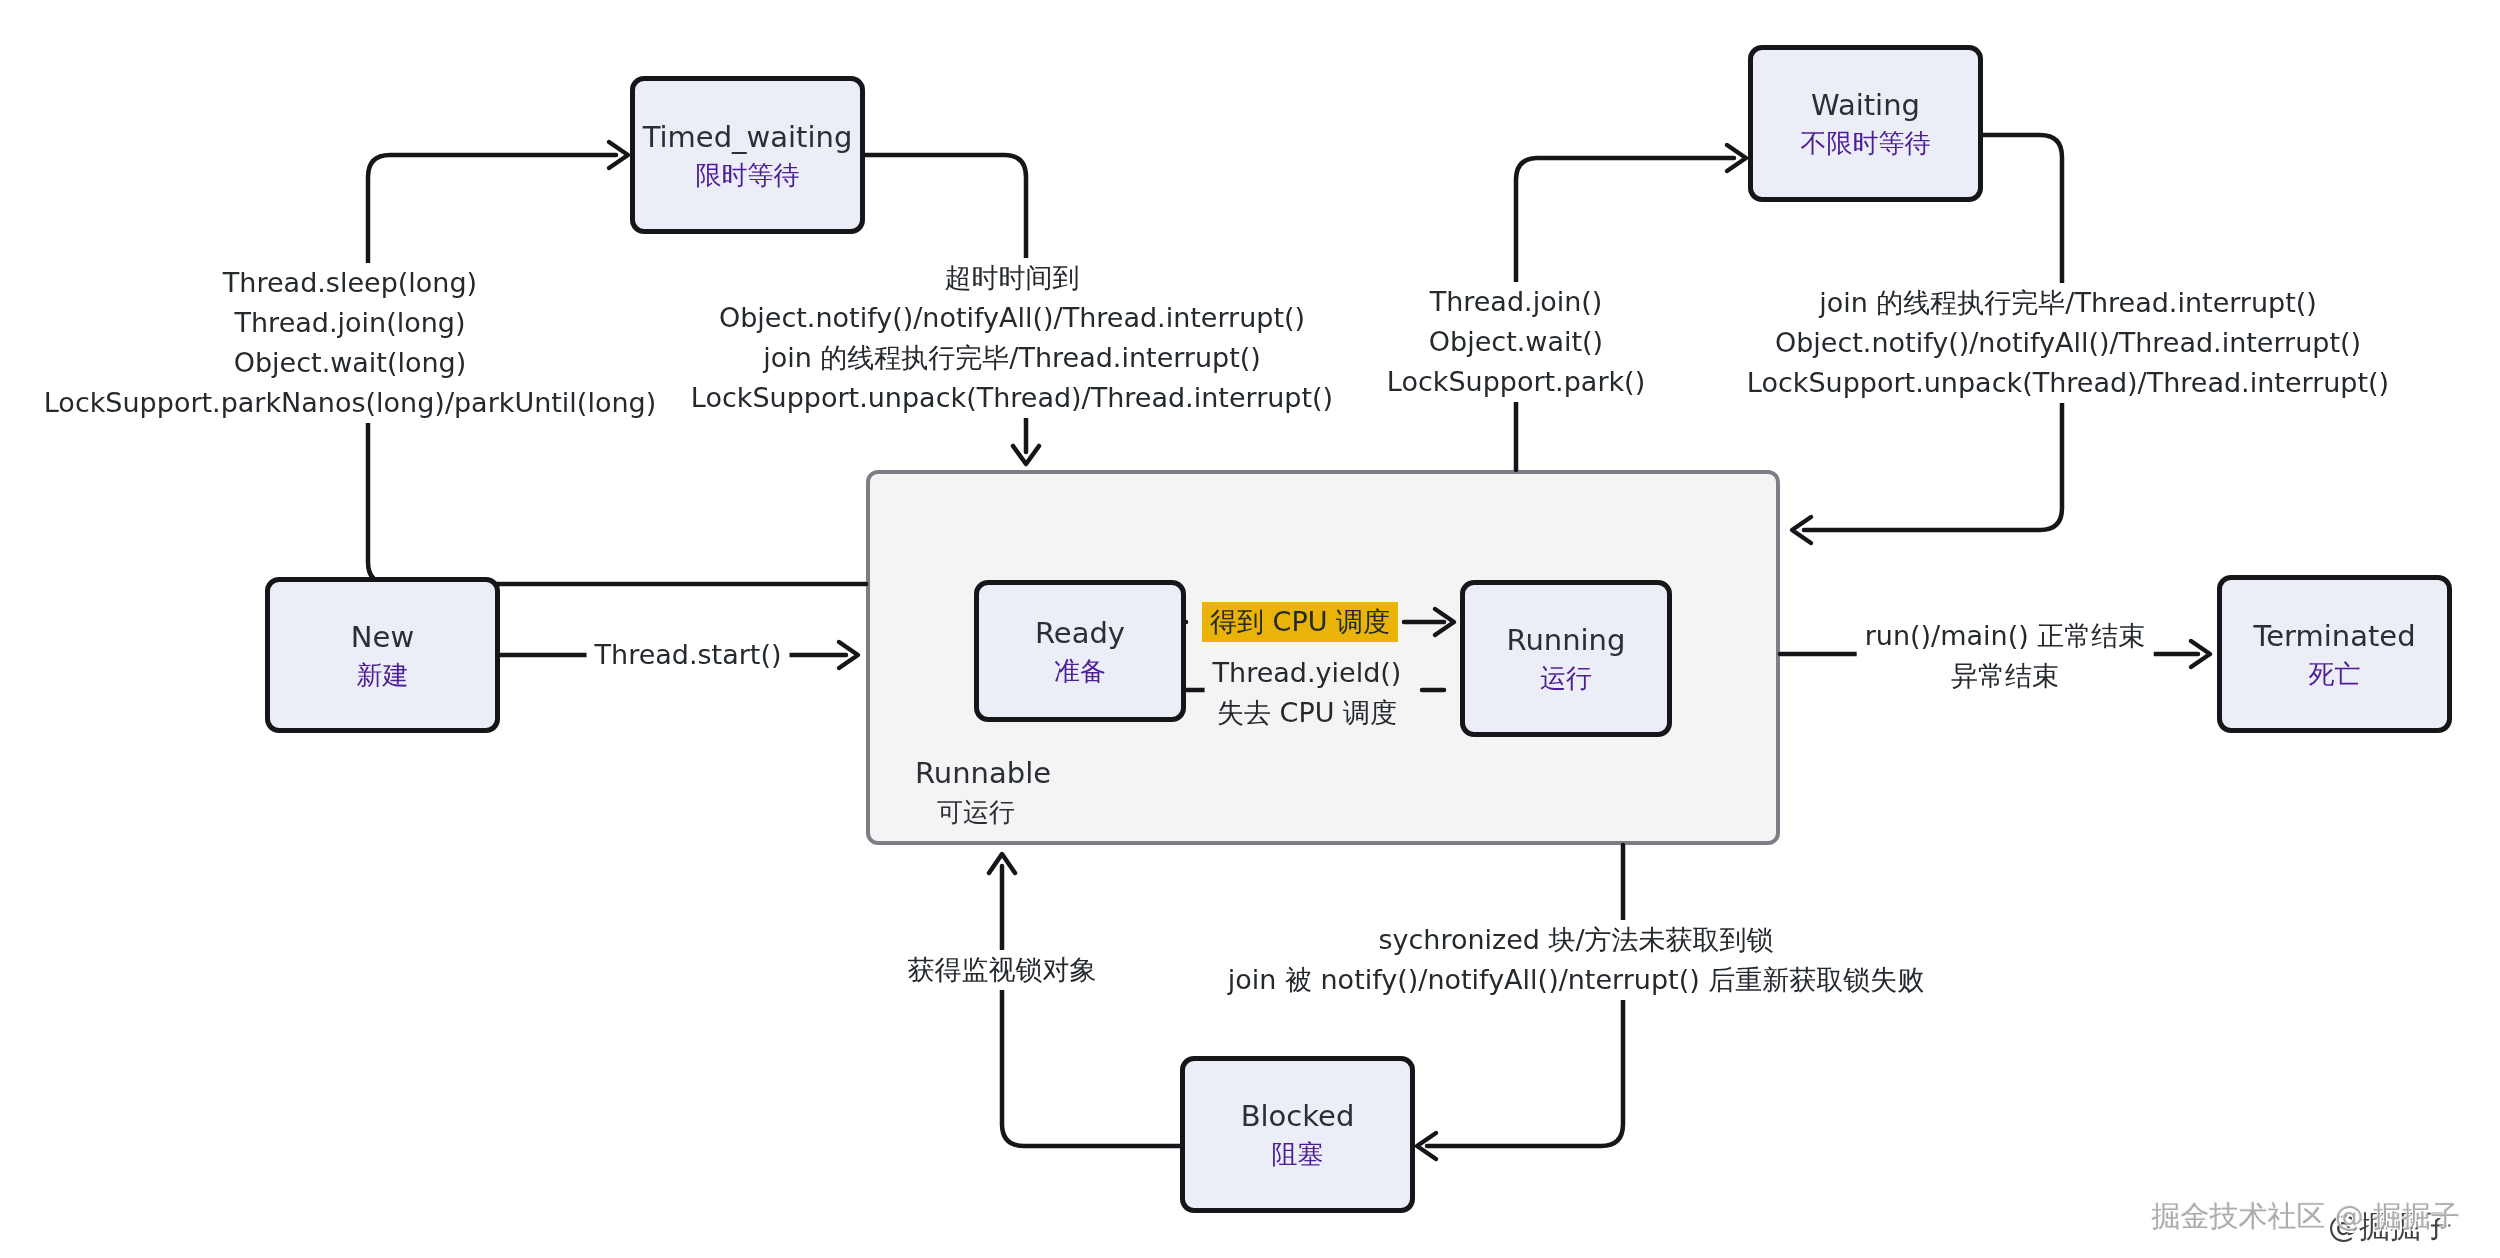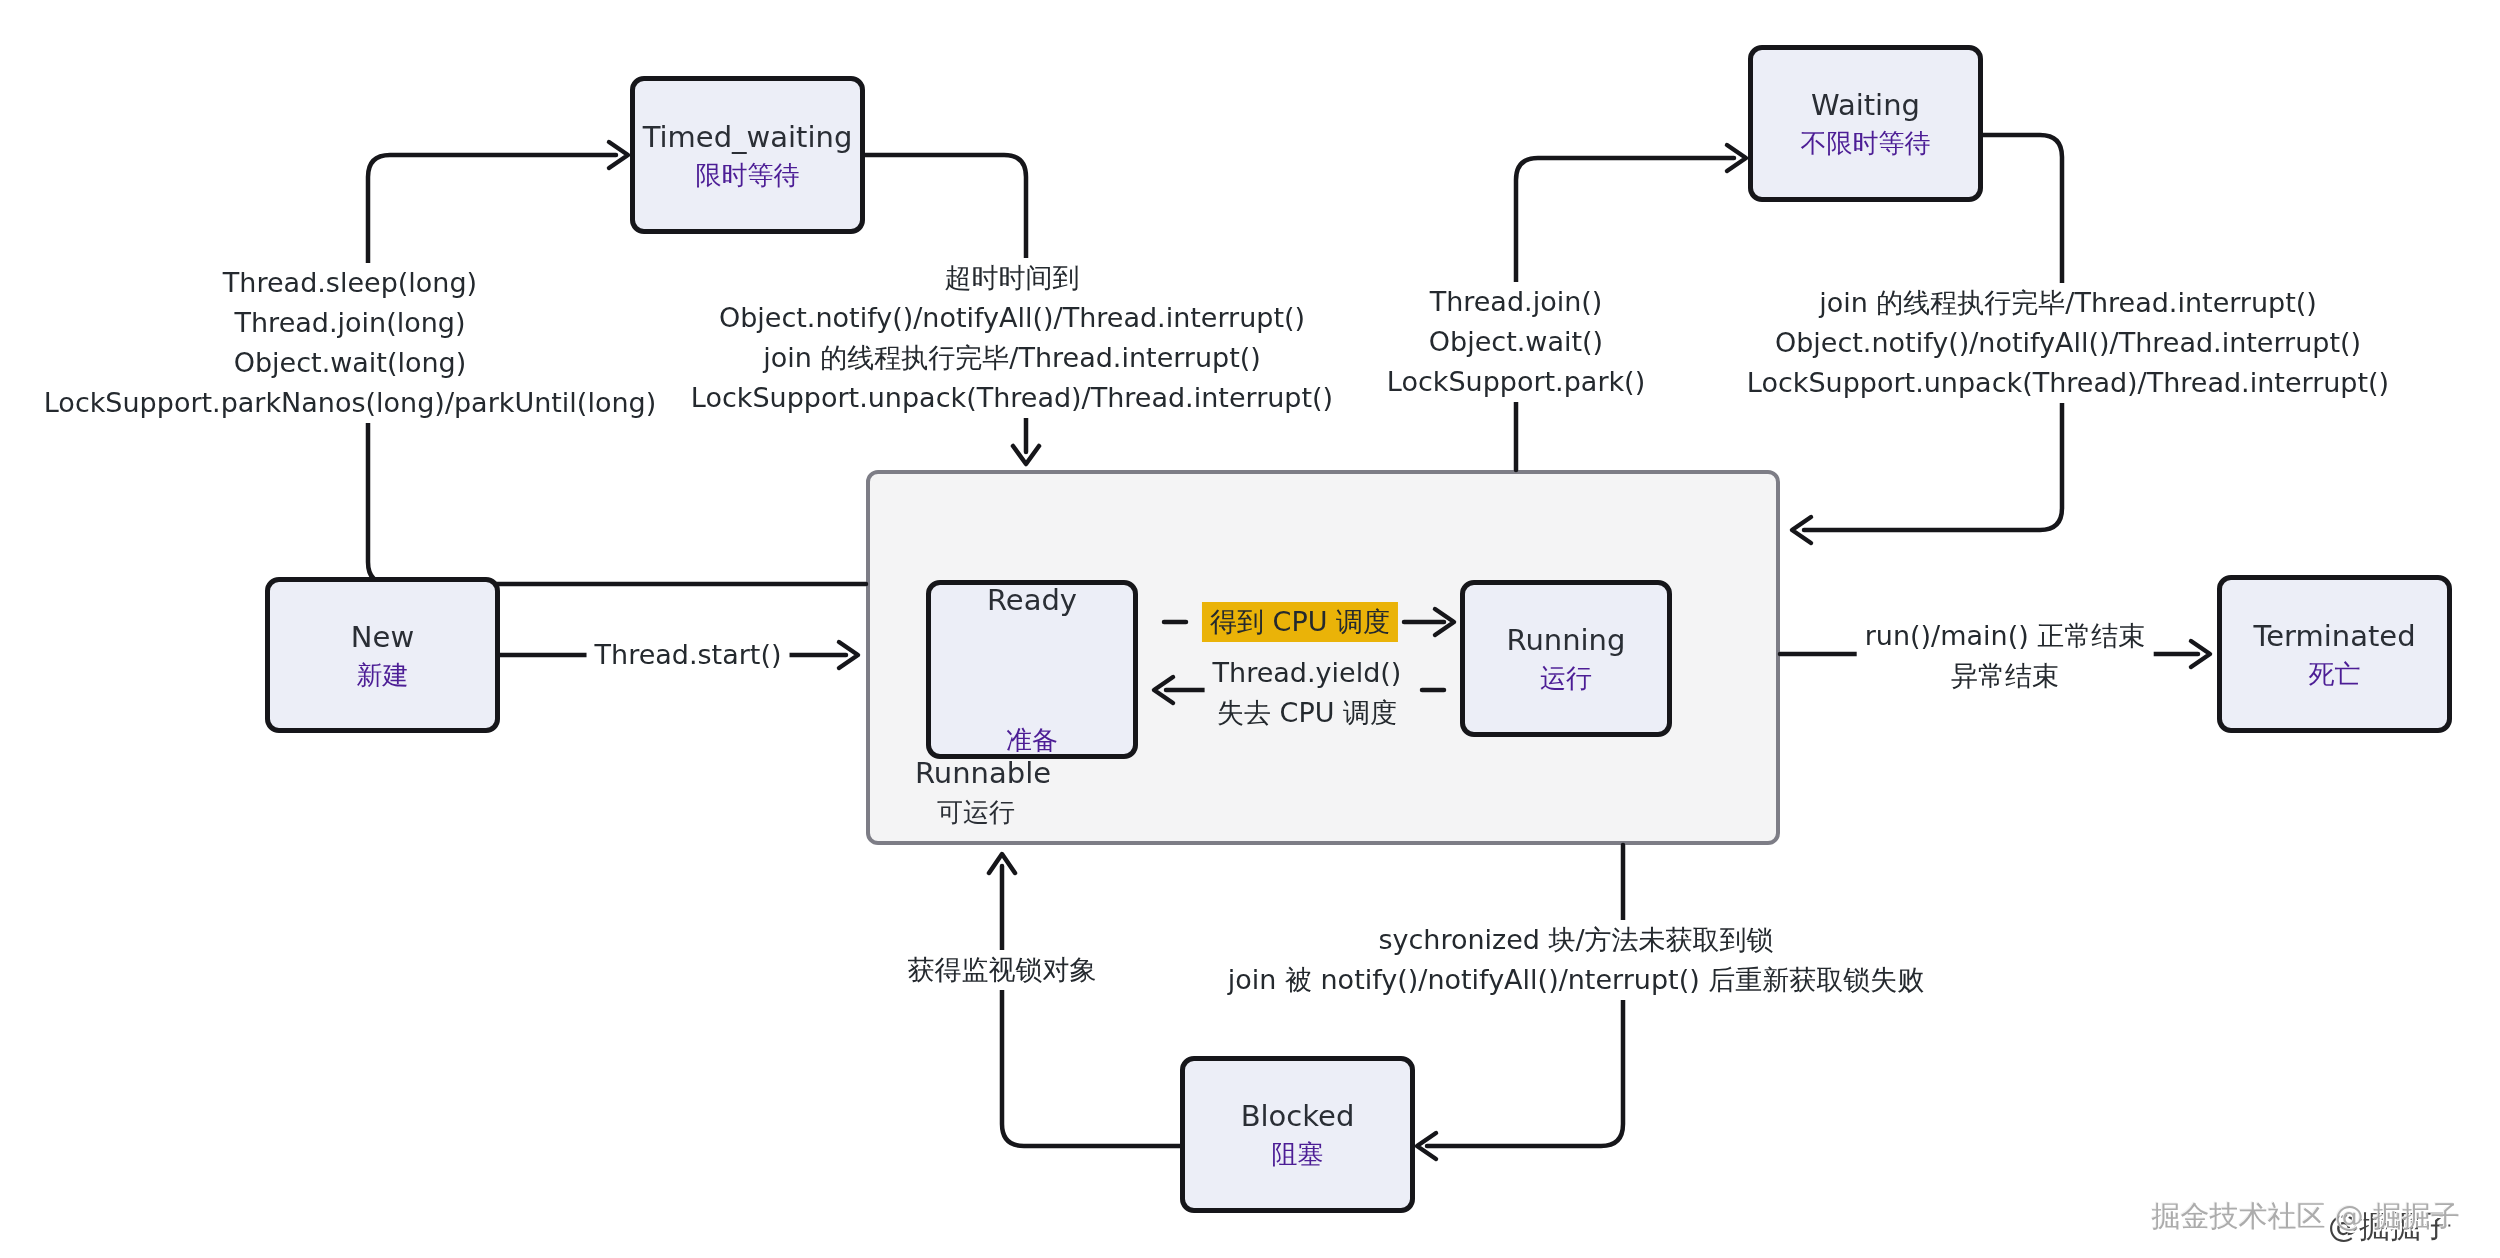--- a/index.html
+++ b/index.html
@@ -20,21 +20,21 @@
     display:flex;flex-direction:column;align-items:center;justify-content:center;
     gap:9px;z-index:3;
   }
   .state-en{font-size:29px;line-height:30px;color:#2a2e35;}
   .state-zh{font-size:26px;line-height:28px;color:#4c1d95;}
   .box-timed{left:630px;top:76px;width:235px;height:158px;text-align:right;}
   .box-waiting{left:1748px;top:45px;width:235px;height:157px;}
   .box-new{left:265px;top:577px;width:235px;height:156px;}
   .box-terminated{left:2217px;top:575px;width:235px;height:158px;}
   .box-blocked{left:1180px;top:1056px;width:235px;height:157px;}
-  .box-ready{left:926px;top:580px;width:212px;height:179px;justify-content:space-between;}
+  .box-ready{left:974px;top:580px;width:212px;height:142px;}
   .box-running{left:1460px;top:580px;width:212px;height:157px;}
   .lbl{
     position:absolute;transform:translateX(-50%);
     font-size:27px;line-height:40px;text-align:center;white-space:nowrap;
     background:#ffffff;padding:0 8px;z-index:4;color:#24292e;
   }
   .lbl div{white-space:nowrap;}
   .in-container{background:transparent;z-index:2;}
   .runnable-en{position:absolute;left:915px;top:756px;font-size:29px;z-index:2;color:#2a2e35;}
   .runnable-zh{position:absolute;left:937px;top:795px;font-size:26px;z-index:2;color:#2a2e35;}

